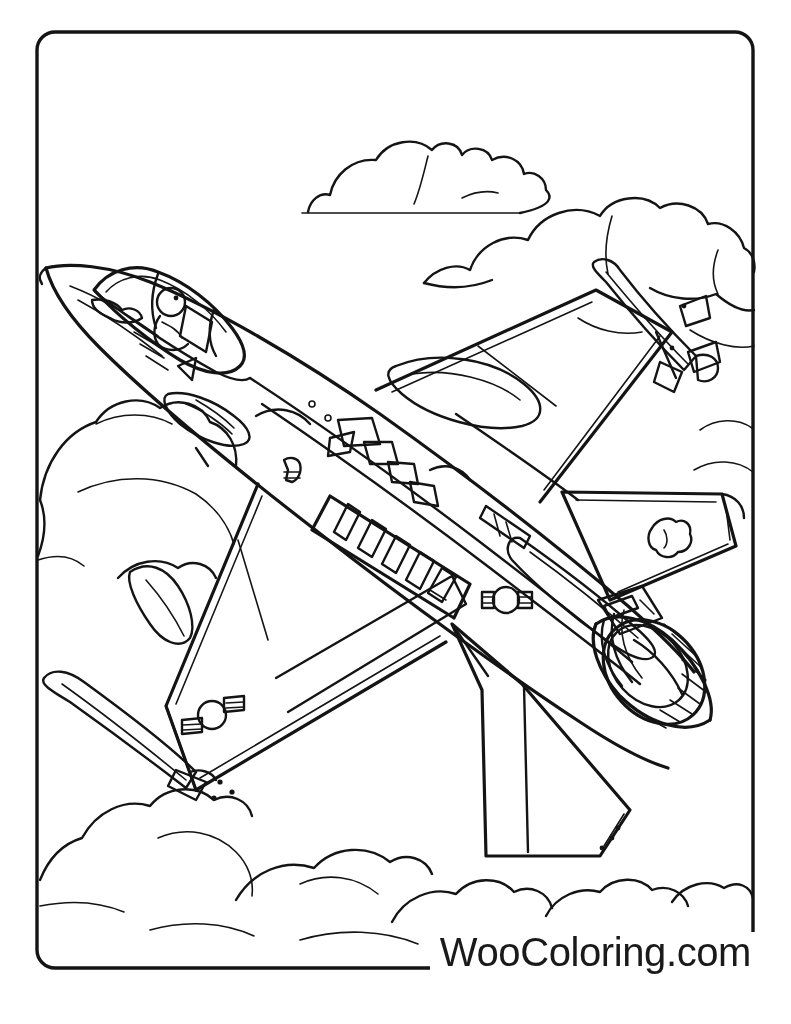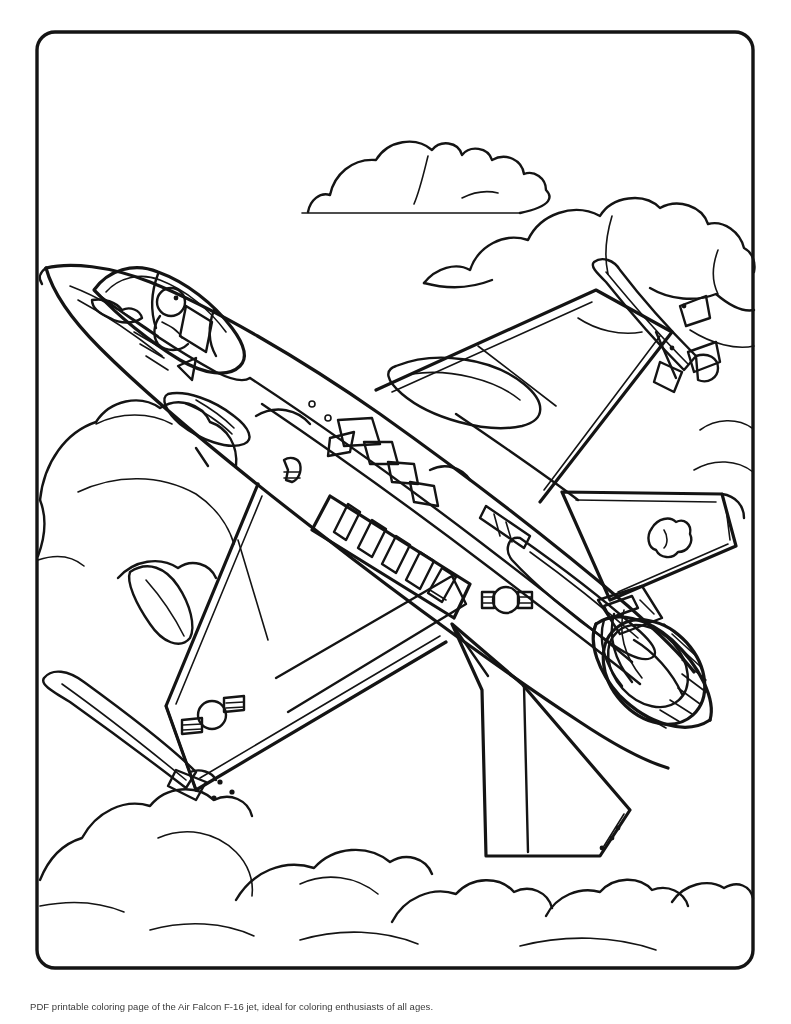--- a/index.html
+++ b/index.html
@@ -399,16 +399,16 @@
                C436 350 492 358 524 384
                C546 402 546 420 522 426
                C486 434 430 418 402 394
                C386 380 384 370 396 366 Z"></path>
       <path class="ink ink-thin" d="M412 374 C450 368 496 380 520 400"></path>
       <path class="ink ink-med" d="M330 438 L354 432 L350 452 L328 456 Z"></path>
     </g>
 
   </svg>
 
-
-  <div id="caption">PDF printable coloring page of the Air Falcon F-16 jet, ideal for coloring enthusiasts of all ages.</div>
+  <div id="brand">WooColoring.com</div>
+
 
 </div>
 
 </body></html>

